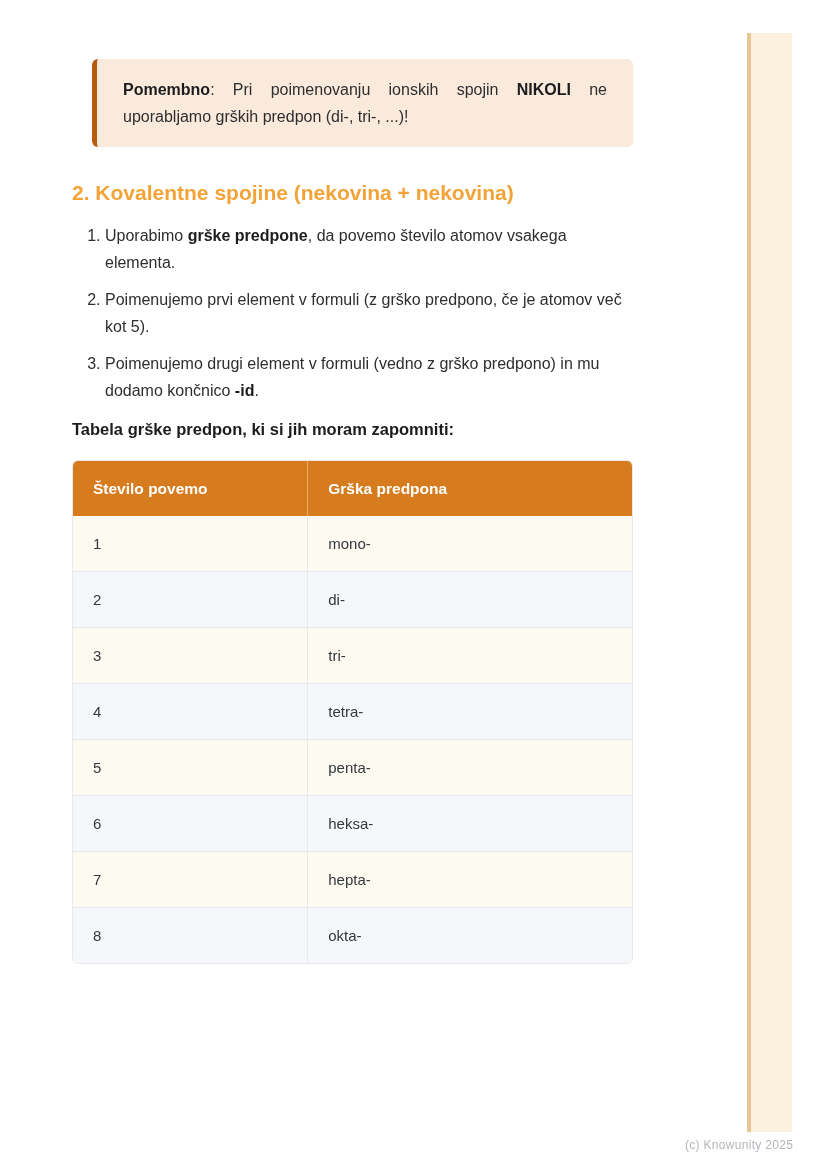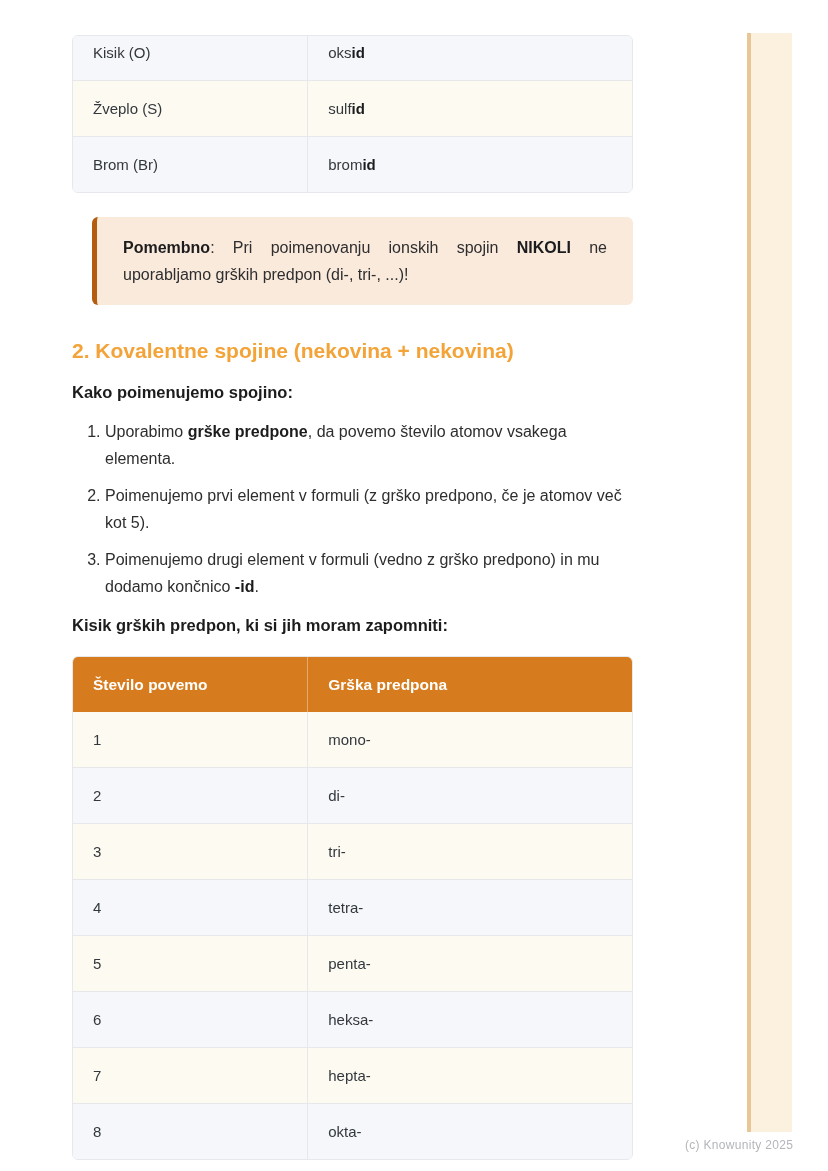--- a/index.html
+++ b/index.html
@@ -128,54 +128,35 @@
 </head>
 <body>
 
 <div>
 
   <div class="stripe-band"></div>
   <div class="stripe-line"></div>
 
   <div class="content">
 
-    <div class="tbl-wrap">
-      <table class="tbl tbl-id">
-        <tbody>
-          <tr>
-            <td class="col-1">Kisik (O)</td>
-            <td>oks<b>id</b></td>
-          </tr>
-          <tr>
-            <td class="col-1">Žveplo (S)</td>
-            <td>sulf<b>id</b></td>
-          </tr>
-          <tr>
-            <td class="col-1">Brom (Br)</td>
-            <td>brom<b>id</b></td>
-          </tr>
-        </tbody>
-      </table>
-    </div>
 
     <div class="callout">
       <p class="callout-text"><b>Pomembno</b>: Pri poimenovanju ionskih spojin <b>NIKOLI</b> ne uporabljamo grških predpon (di-, tri-, ...)!</p>
     </div>
 
     <h2 class="heading">2. Kovalentne spojine (nekovina + nekovina)</h2>
 
-    <p class="bold-line">Kako poimenujemo spojino:</p>
 
     <ol class="steps">
       <li>Uporabimo <b>grške predpone</b>, da povemo število atomov vsakega elementa.</li>
       <li>Poimenujemo prvi element v formuli (z grško predpono, če je atomov več kot 5).</li>
       <li>Poimenujemo drugi element v formuli (vedno z grško predpono) in mu dodamo končnico <b>-id</b>.</li>
     </ol>
 
-    <p class="bold-line table-intro">Kisik grških predpon, ki si jih moram zapomniti:</p>
+    <p class="bold-line table-intro">Tabela grške predpon, ki si jih moram zapomniti:</p>
 
     <div class="tbl-wrap prefix">
       <table class="tbl tbl-prefix">
         <thead>
           <tr>
             <th class="col-1">Število povemo</th>
             <th>Grška predpona</th>
           </tr>
         </thead>
         <tbody>

